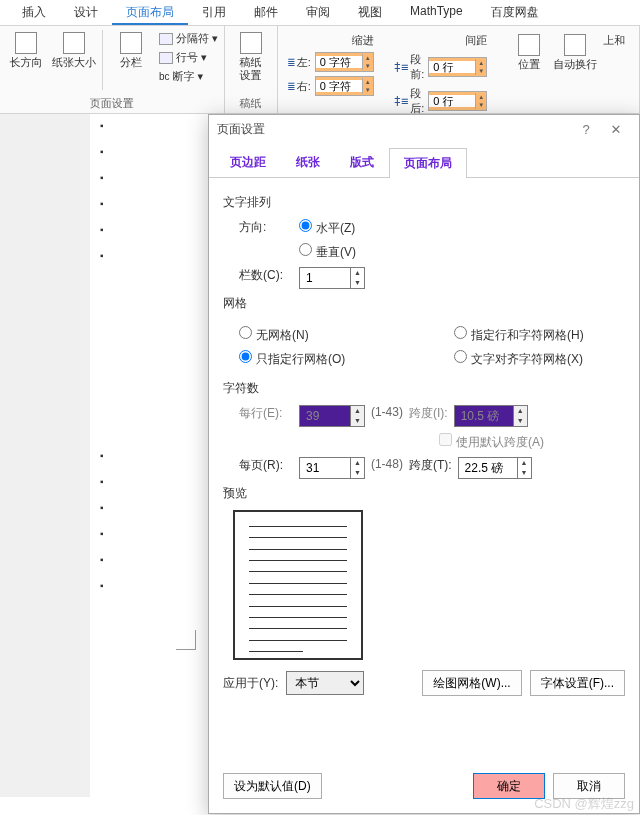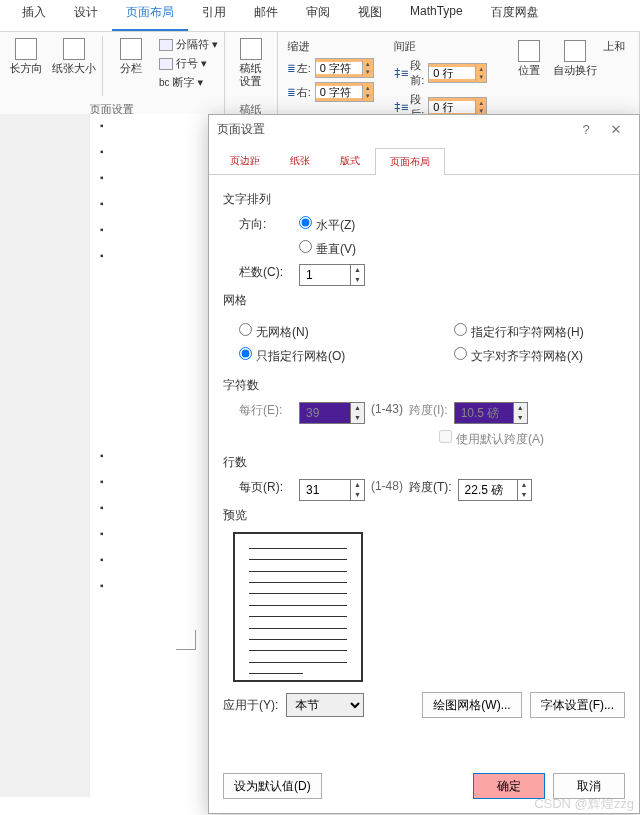--- a/index.html
+++ b/index.html
@@ -1,55 +1,55 @@
 <!DOCTYPE html>
 <html><head>
 <meta charset="utf-8">
 <style>
 * { box-sizing: border-box; margin: 0; padding: 0; }
 body { font-family: "Microsoft YaHei", "Segoe UI", sans-serif; font-size: 12px; background: #fff; color: #333; width: 640px; height: 815px; overflow: hidden; position: relative; }
 
 
-.ribbon-tabs { display: flex; border-bottom: 1px solid #d4d4d4; height: 32px; padding-left: 8px; }
+.ribbon-tabs { display: flex; border-bottom: 1px solid #d4d4d4; height: 26px; padding-left: 8px; }
 .ribbon-tab { padding: 4px 14px; cursor: pointer; }
 .ribbon-tab.active { color: #2b7cd3; border-bottom: 2px solid #2b7cd3; background: #fff; }
 
 
 .ribbon { display: flex; height: 88px; border-bottom: 1px solid #d4d4d4; background: #fafafa; }
 .group { border-right: 1px solid #d4d4d4; padding: 2px 4px 0; display: flex; flex-direction: column; }
 .group-body { flex: 1; display: flex; align-items: flex-start; gap: 4px; }
 .group-label { text-align: center; font-size: 11px; color: #666; padding: 2px 0; }
 .big-btn { display: flex; flex-direction: column; align-items: center; justify-content: flex-start; width: 44px; padding-top: 4px; cursor: pointer; font-size: 11px; line-height: 1.2; text-align: center; }
 .big-btn .icn { width: 22px; height: 22px; border: 1px solid #888; margin-bottom: 2px; background: #fff; }
 .stack { display: flex; flex-direction: column; gap: 2px; padding-top: 2px; }
 .small-row { display: flex; align-items: center; gap: 3px; font-size: 11px; cursor: pointer; white-space: nowrap; padding: 1px 2px; }
 .small-row .mini-icn { width: 14px; height: 12px; border: 1px solid #999; background: #eef; }
 .spin { display: inline-flex; align-items: center; border: 1px solid #ababab; background: #fdba74; height: 20px; }
 .spin input { border: none; width: 46px; font-size: 11px; padding: 0 4px; outline: none; }
 .spin .arrows { display: flex; flex-direction: column; border-left: 1px solid #ababab; }
 .spin .arrows span { font-size: 6px; line-height: 8px; padding: 0 2px; color: #555; cursor: pointer; }
-.ind-row { display: flex; align-items: center; gap: 4px; font-size: 11px; padding: 1px 0; }
+.ind-row { display: flex; align-items: center; gap: 4px; font-size: 11px; padding: 1px 0; justify-content: flex-end; }
 .ind-lbl { display: inline-flex; align-items: center; gap: 2px; }
 .glyph { font-family: monospace; font-size: 12px; color: #2b579a; }
 
 
 .doc { position: absolute; left: 0; top: 114px; right: 0; bottom: 18px; background: #f0f0f0; display: flex; }
 .page { background: #fff; margin: 0 0 0 90px; width: 120px; padding: 6px 10px; font-size: 10px; color: #333; }
 .page div { height: 26px; }
 .page div::before { content: "▪"; margin-right: 4px; }
 .corner { position: absolute; left: 176px; top: 630px; width: 20px; height: 20px; border-right: 1px solid #999; border-bottom: 1px solid #999; }
 .page-setup-strip { position: absolute; left: 0; top: 114px; width: 208px; font-size: 11px; color: #555; padding: 4px 8px; border-bottom: 1px solid #d4d4d4; background: #fff; }
 
 
 .dialog { position: absolute; left: 208px; top: 114px; width: 432px; height: 700px; background: #fff; border: 1px solid #aaa; box-shadow: 0 4px 20px rgba(0,0,0,.25); display: flex; flex-direction: column; }
 .dlg-title { display: flex; align-items: center; height: 28px; padding: 0 8px; font-size: 12px; color: #444; }
 .dlg-title .spacer { flex: 1; }
 .dlg-title .tb { width: 30px; text-align: center; color: #777; cursor: pointer; font-size: 13px; }
 .dlg-tabs { display: flex; border-bottom: 1px solid #ccc; padding: 4px 6px 0; gap: 0; }
-.dlg-tab { padding: 6px 14px; border: 1px solid transparent; border-bottom: none; cursor: pointer; font-size: 10px; color: #b91c1c; }
+.dlg-tab { padding: 6px 14px; border: 1px solid transparent; border-bottom: none; cursor: pointer; font-size: 12px; color: #6d28d9; font-weight: bold; }
 .dlg-tab.active { border-color: #ccc; background: #fff; position: relative; top: 1px; }
 .dlg-body { flex: 1; padding: 10px 14px; overflow: auto; }
 .section-title { font-size: 12px; color: #333; margin: 6px 0 8px; }
 .indent { padding-left: 16px; }
 .row { display: flex; gap: 6px; margin: 6px 0; font-size: 12px; }
 .row label { min-width: 54px; }
 input[type=radio], input[type=checkbox] { margin-right: 4px; }
 .spin2 { display: inline-flex; border: 1px solid #7a7a7a; background: #fff; height: 22px; }
 .spin2 input { border: none; width: 50px; padding: 0 6px; font-size: 12px; outline: none; }
 .spin2 .ar { display: flex; flex-direction: column; border-left: 1px solid #7a7a7a; }
@@ -310,21 +310,20 @@
               <span>▲</span>
               <span>▼</span>
             </div>
           </div>
       </div>
       <div class="row" style="color:#888;padding-left:200px">
         <label><input type="checkbox" disabled="" style=""><span>使用默认跨度(A)</span></label>
       </div>
     </div>
 
-    <div class="section-title">行数</div>
     <div class="indent">
       <div class="row">
         <label>每页(R):</label>
         <div class="spin2">
             <input value="31" style="">
             <div class="ar">
               <span>▲</span>
               <span>▼</span>
             </div>
           </div>

